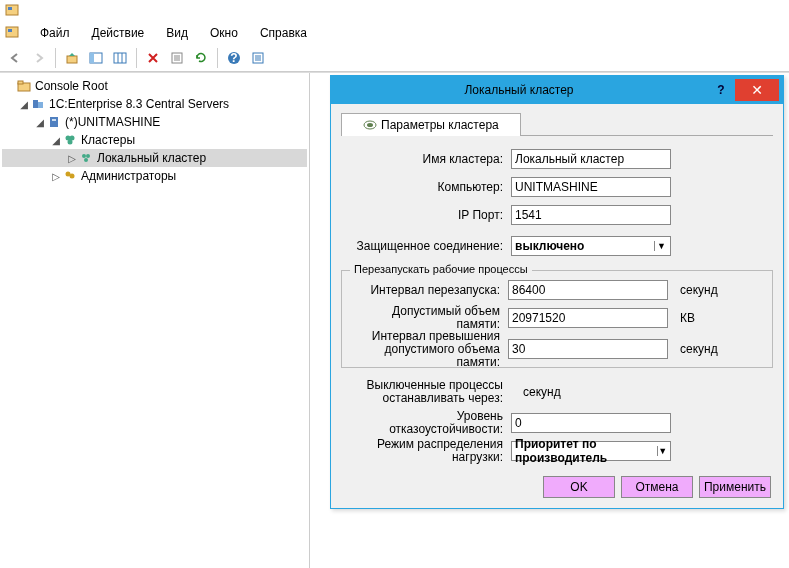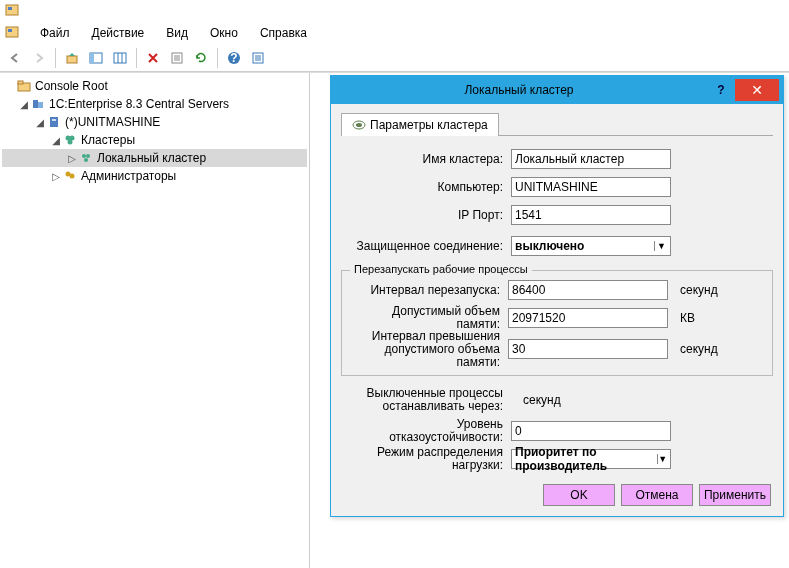--- a/index.html
+++ b/index.html
@@ -25,29 +25,29 @@
 .indent-3 { padding-left: 48px; }
 .indent-4 { padding-left: 64px; }
 .right-pane { flex: 1; background: #fff; position: relative; }
 .dialog { position: absolute; top: 2px; left: 6px; width: 454px; border: 1px solid #2aa5e0; background: #f0f0f0; box-shadow: 2px 2px 4px rgba(0,0,0,0.15); }
 .dialog-title { height: 28px; background: #2aa5e0; display: flex; align-items: center; color: #000; }
 .dialog-title .title-text { flex: 1; text-align: center; font-size: 12px; color: #000; }
 .dialog-title .help { width: 28px; text-align: center; color: #003; font-weight: bold; cursor: pointer; }
 .dialog-title .close { width: 44px; height: 22px; margin: 3px 4px 3px 0; background: #e04030; color: #fff; display: flex; align-items: center; justify-content: center; cursor: pointer; font-size: 14px; }
 .dialog-body { padding: 8px 10px 10px 10px; }
 .tab-strip { display: flex; border-bottom: 1px solid #aaa; margin-bottom: 10px; }
-.tab { padding: 4px 10px; border: 1px solid #aaa; border-bottom: none; background: #fff; display: flex; align-items: center; gap: 4px; cursor: pointer; position: relative; top: 1px; }
+.tab { padding: 4px 21px; border: 1px solid #aaa; border-bottom: none; background: #fff; display: flex; align-items: center; gap: 4px; cursor: pointer; position: relative; top: 1px; }
 .form-row { display: flex; align-items: center; height: 26px; margin-bottom: 2px; }
 .form-label { width: 170px; text-align: right; padding-right: 8px; color: #000; line-height: 13px; }
 .form-label.multi { height: auto; }
 .form-input { width: 160px; height: 20px; border: 1px solid #888; background: #fff; padding: 1px 3px; }
 .form-select { width: 160px; height: 20px; border: 1px solid #888; background: #fff; display: flex; align-items: center; justify-content: space-between; padding: 0 2px 0 3px; font-weight: bold; }
 .form-select .arrow { width: 14px; text-align: center; border-left: 1px solid #888; font-size: 9px; }
 .form-unit { margin-left: 12px; }
-.fieldset { border: 1px solid #bbb; margin: 8px 0; padding: 6px 4px 8px 4px; position: relative; }
+.fieldset { border: 1px solid #bbb; margin: 8px 0; padding: 6px 4px 0 4px; position: relative; }
 .fieldset .legend { position: absolute; top: -8px; left: 8px; background: #f0f0f0; padding: 0 4px; font-size: 11px; }
 .button-row { display: flex; justify-content: flex-end; gap: 6px; margin-top: 12px; padding: 0 2px; }
 .btn { min-width: 72px; height: 22px; border: 1px solid #888; background: #f0abfc; cursor: pointer; display: flex; align-items: center; justify-content: center; }
 svg { display: block; }
 </style>
 </head>
 <body>
 
 <div class="window">
   <div class="titlebar">

